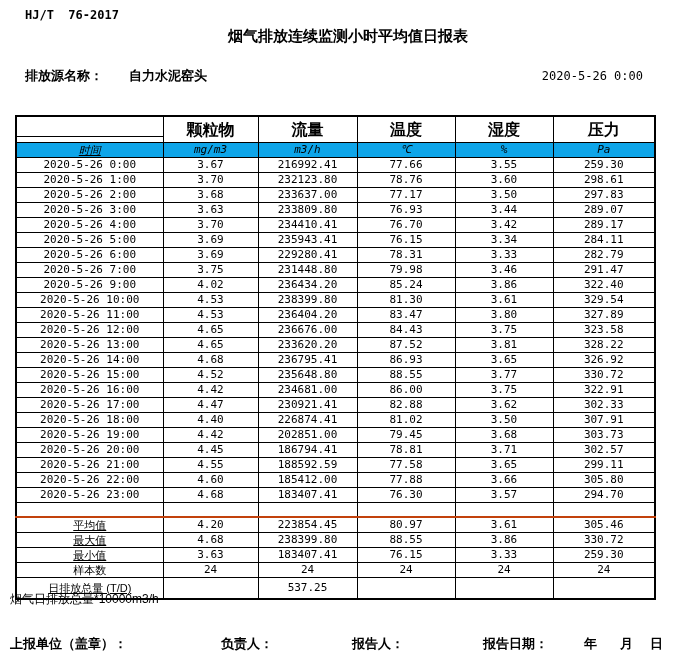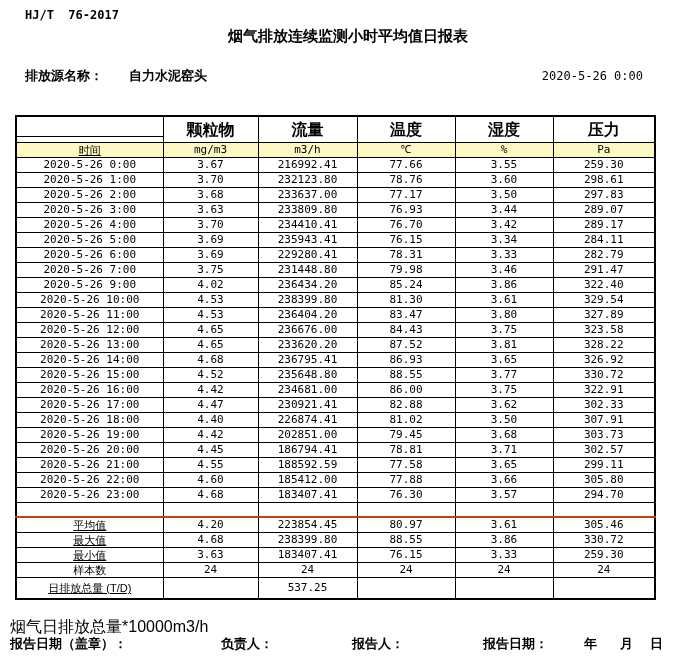--- a/index.html
+++ b/index.html
@@ -22,27 +22,27 @@
     border:2px solid #000;
   }
   table.rep td{
     border:1px solid #000;text-align:center;vertical-align:middle;
     padding:0;height:14px;font-size:11px;line-height:12px;
     overflow:hidden;white-space:nowrap;
   }
   tr.meas td{height:25px;font-size:16px;}
   td.corner{padding:0;}
   td.corner .half{height:13px;border-bottom:1px solid #000;}
-  tr.units td{background:#fef9c3;height:14px;font-size:11px;}
+  tr.units td{background:#0ea5e9;height:14px;font-size:11px;font-style:italic;}
   td.num,td.time{font-family:"DejaVu Sans Mono","Liberation Mono",monospace;font-size:11px;}
   tr.blank td{height:13px;}
   tr.sumfirst td{border-top:2px solid #c2410c;}
   tr.total td{height:20px;}
   .u{text-decoration:underline;}
-  .foot1{position:absolute;left:10px;top:617px;font-size:16px;text-align:center;}
+  .foot1{position:absolute;left:10px;top:591px;font-size:12px;text-align:center;}
   .foot2{position:absolute;left:0;top:635px;width:674px;font-size:13px;font-weight:bold;}
   .foot2 span{position:absolute;white-space:nowrap;}
   .f-unit{left:10px;}  .f-resp{left:221px;}  .f-reporter{left:352px;}
   .f-rdate{left:483px;} .f-year{left:584px;} .f-month{left:620px;} .f-day{left:650px;}
 </style>
 </head>
 <body>
 
 <div class="hdr">
   <div class="standard">HJ/T  76-2017</div>
@@ -316,20 +316,20 @@
         <td class="num">537.25</td>
         <td class="num"></td>
         <td class="num"></td>
         <td class="num"></td>
       </tr>
     </tbody>
 </table>
 
 <div class="foot1">烟气日排放总量*10000m3/h</div>
 <div class="foot2">
-  <span class="f-unit">报告日期（盖章）：</span>
+  <span class="f-unit">上报单位（盖章）：</span>
   <span class="f-resp">负责人：</span>
   <span class="f-reporter">报告人：</span>
   <span class="f-rdate">报告日期：</span>
   <span class="f-year">年</span>
   <span class="f-month">月</span>
   <span class="f-day">日</span>
 </div>
 
 </body></html>

